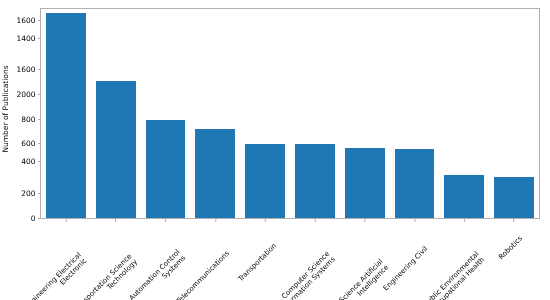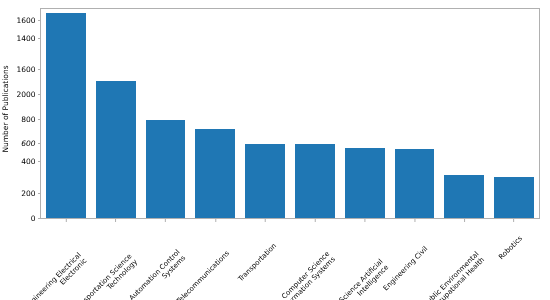--- a/index.html
+++ b/index.html
@@ -121,21 +121,21 @@
         <span class="tmark"></span>
       </div>
       <div class="ytick" style="top: 184.266px; justify-content: center;">
         <span class="tlabel">200</span>
         <span class="tmark"></span>
       </div>
       <div class="ytick" style="top: 152px;">
         <span class="tlabel">400</span>
         <span class="tmark"></span>
       </div>
-      <div class="ytick" style="top: 134.799px; font-style: italic;">
+      <div class="ytick" style="top: 134.799px;">
         <span class="tlabel">600</span>
         <span class="tmark"></span>
       </div>
       <div class="ytick" style="top: 110.065px;">
         <span class="tlabel">800</span>
         <span class="tmark"></span>
       </div>
       <div class="ytick" style="top: 85.3314px;">
         <span class="tlabel">2000</span>
         <span class="tmark"></span>

